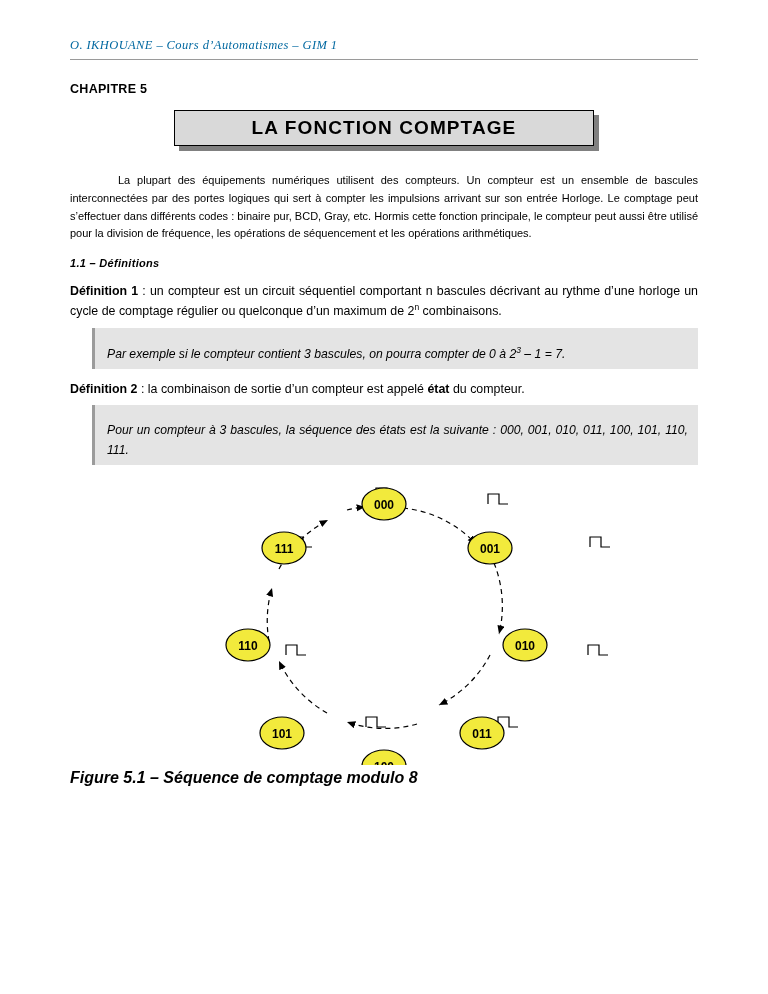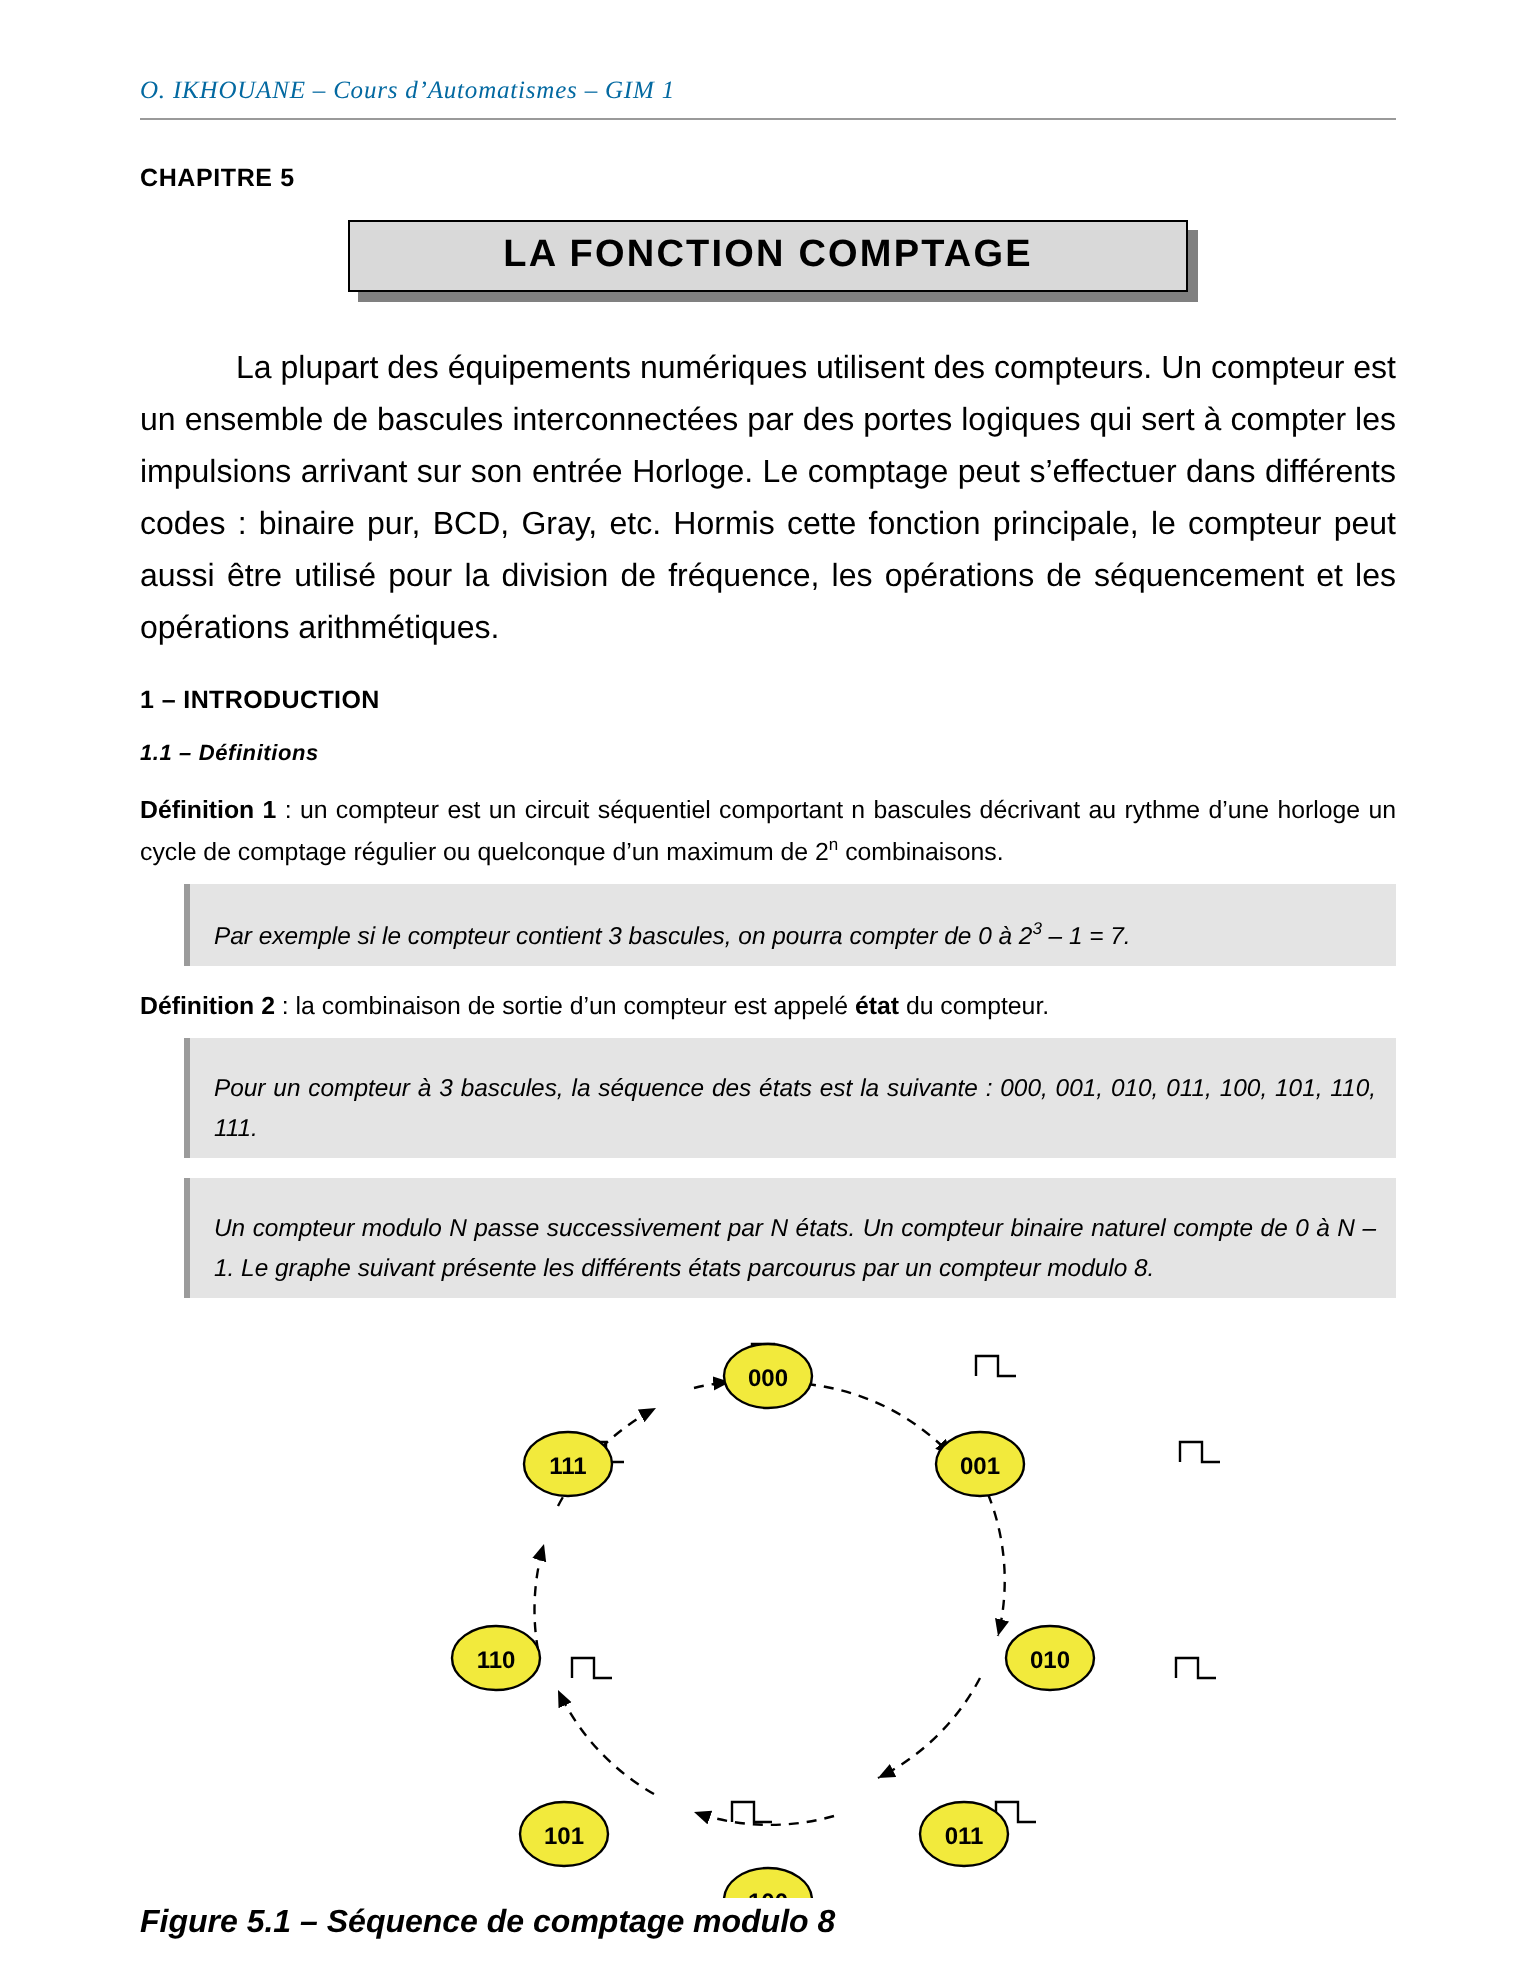--- a/index.html
+++ b/index.html
@@ -62,21 +62,21 @@
     border: 1.4px solid #000;
     box-sizing: border-box;
     display: flex;
     align-items: center;
     justify-content: center;
     font-size: 19px;
     font-weight: bold;
     letter-spacing: 1.1px;
   }
   p.body-text {
-    font-size: 16px;
+    font-size: 11px;
     line-height: 1.62;
     text-align: justify;
     margin: 0 0 14px 0;
   }
   p.body-text.indent::before {
     content: "";
     display: inline-block;
     width: 48px;
   }
   .section-head {
@@ -142,31 +142,29 @@
     <span>CHAPITRE 5</span>
   </div>
 
   <div class="title-wrap">
     <div class="title-shadow"></div>
     <div class="title-box">LA FONCTION COMPTAGE</div>
   </div>
 
   <p class="body-text indent">La plupart des équipements numériques utilisent des compteurs. Un compteur est un ensemble de bascules interconnectées par des portes logiques qui sert à compter les impulsions arrivant sur son entrée Horloge. Le comptage peut s’effectuer dans différents codes : binaire pur, BCD, Gray, etc. Hormis cette fonction principale, le compteur peut aussi être utilisé pour la division de fréquence, les opérations de séquencement et les opérations arithmétiques.</p>
 
-  <div class="section-head">1 – INTRODUCTION</div>
 
   <div class="subsection-head">1.1 – Définitions</div>
 
   <p class="def-line"><b>Définition 1</b><span> : un compteur est un circuit séquentiel comportant n bascules décrivant au rythme d’une horloge un cycle de comptage régulier ou quelconque d’un maximum de 2<span class="sup">n</span> combinaisons.</span></p>
   <div class="shaded">Par exemple si le compteur contient 3 bascules, on pourra compter de 0 à 2<span class="sup">3</span> – 1 = 7.</div>
 
   <p class="def-line"><b>Définition 2</b><span> : la combinaison de sortie d’un compteur est appelé <b>état</b> du compteur.</span></p>
   <div class="shaded">Pour un compteur à 3 bascules, la séquence des états est la suivante : 000, 001, 010, 011, 100, 101, 110, 111.</div>
 
-  <div class="shaded">Un compteur modulo N passe successivement par N états. Un compteur binaire naturel compte de 0 à N – 1. Le graphe suivant présente les différents états parcourus par un compteur modulo 8.</div>
 
   <div class="figure">
     <svg width="628" height="290" viewBox="0 0 628 290">
       <defs>
         <marker id="arr" markerWidth="9" markerHeight="9" refX="7" refY="3" orient="auto" markerUnits="strokeWidth">
           <path d="M0,0 L7,3 L0,6 z" fill="#000"></path>
         </marker>
       </defs>
 
       <g stroke="#000" stroke-width="1.2" fill="none" stroke-dasharray="5,4" marker-end="url(#arr)">

